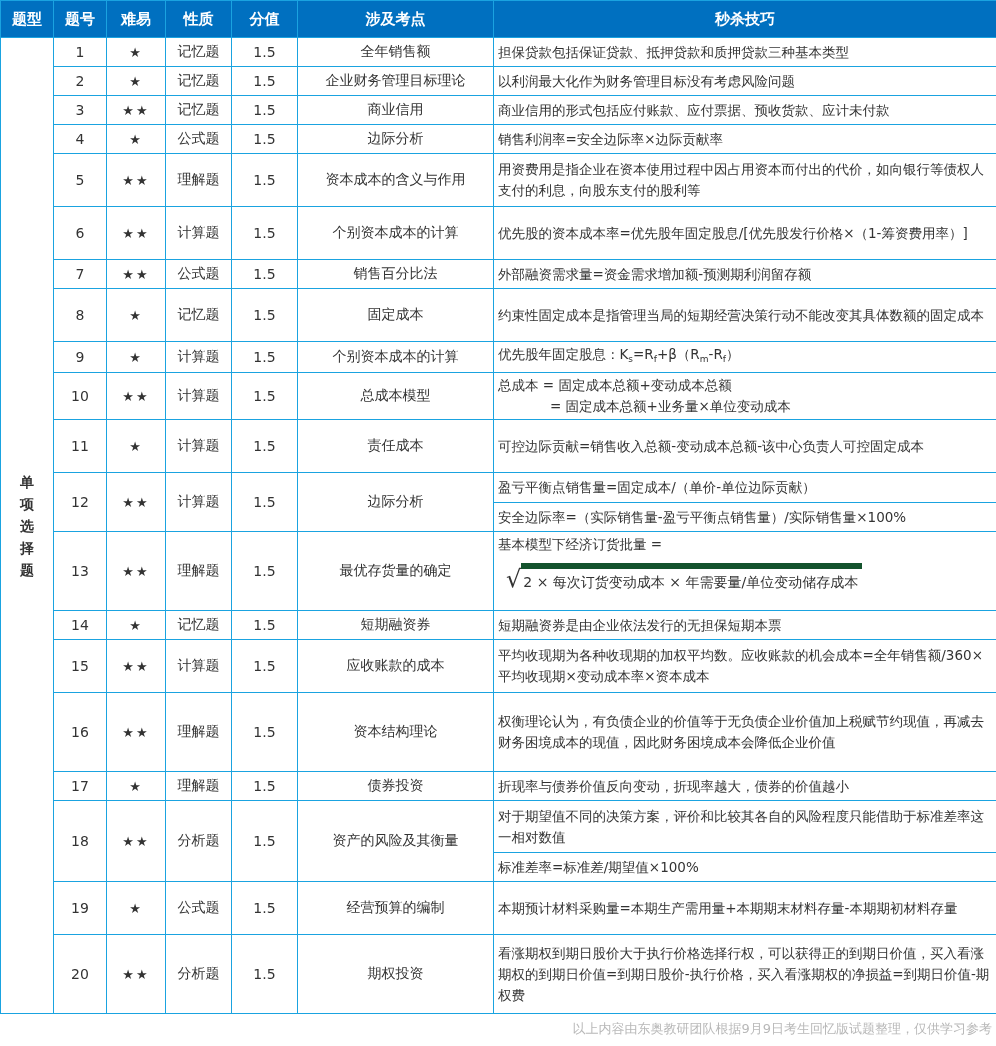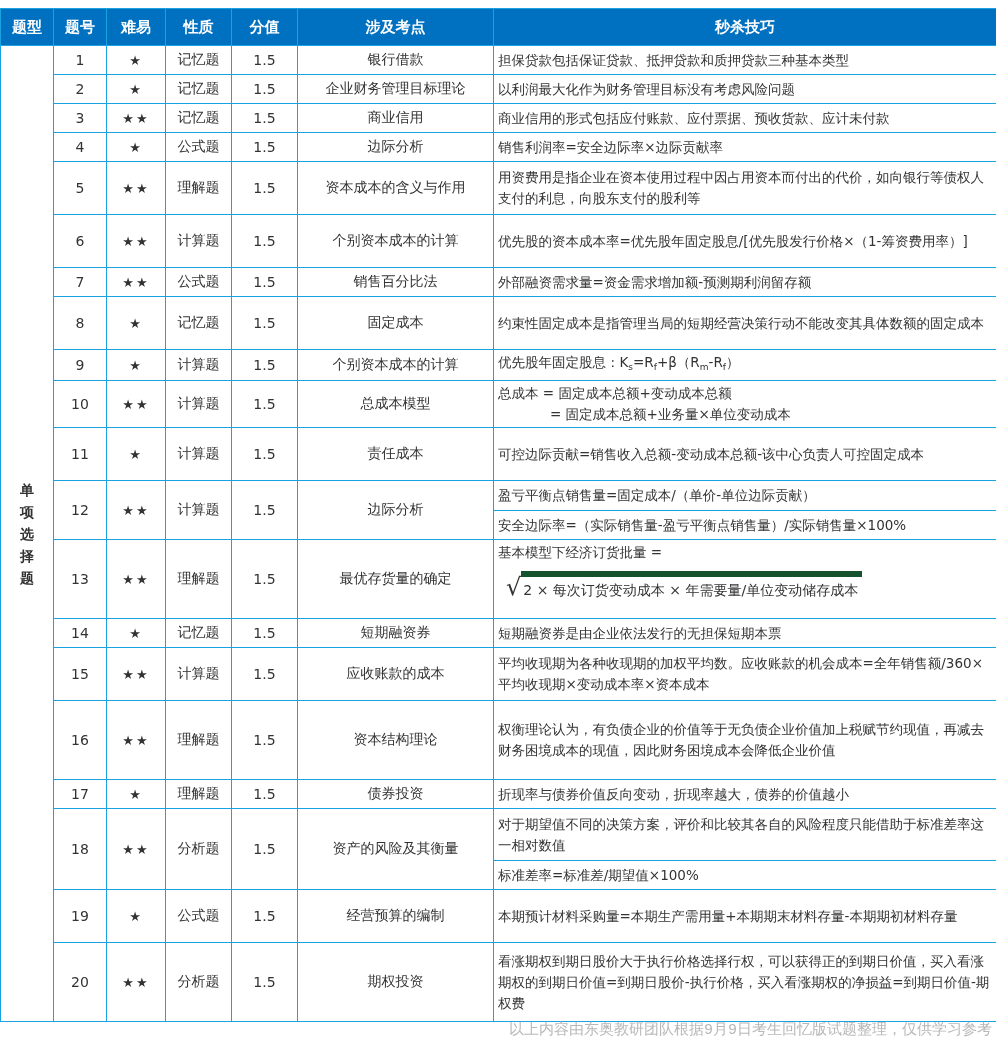--- a/index.html
+++ b/index.html
@@ -1,31 +1,31 @@
 <!DOCTYPE html>
 <html><head>
 <meta charset="utf-8">
 <style>
   html, body { margin: 0; padding: 0; background: #ffffff; }
   body { width: 996px; height: 1046px; position: relative; overflow: hidden;
          font-family: "DejaVu Sans", "Liberation Sans", sans-serif; color: #222; }
-  table { border-collapse: collapse; table-layout: fixed; position: absolute; left: 0; top: 8px; width: 996px; }
+  table { border-collapse: collapse; table-layout: fixed; position: absolute; left: 0; top: 0; width: 996px; }
   th, td { border: 1px solid #1aa3e0; padding: 0; }
   th { background: #0070c0; color: #ffffff; font-weight: bold; font-size: 15px; height: 36px; text-align: center; }
   td { font-size: 14px; text-align: center; vertical-align: middle; color: #333; }
   td.tip { text-align: left; padding: 2px 4px; line-height: 21px; font-size: 13.5px; }
   td.type { font-weight: bold; font-size: 14px; line-height: 22px; }
   td.type span { display: block; width: 18px; margin: 0 auto; word-break: break-all; }
   .stars { font-size: 13px; letter-spacing: 2px; }
   .sub { font-size: 9px; vertical-align: -3px; }
   .sqrt-wrap { display: flex; align-items: flex-end; margin: 8px 0 6px 8px; }
   .sqrt-sign { font-size: 24px; line-height: 24px; }
   .sqrt-body { border-top: 6px solid #14532d; padding: 4px 4px 0 2px; font-size: 14px; line-height: 18px; }
   .indent { padding-left: 52px; }
-  .footer { position: absolute; right: 4px; top: 1020px; font-size: 15px; color: #b8b8b8; font-family: Liberation Mono, monospace; }
+  .footer { position: absolute; right: 4px; top: 1020px; font-size: 13px; color: #b8b8b8; }
 </style>
 </head>
 <body>
 
 <table>
   <colgroup>
     <col style="width:53px">
       <col style="width:53px">
       <col style="width:59px">
       <col style="width:66px">
@@ -47,21 +47,21 @@
   <tbody>
 
     <tr style="height:29px">
       <td class="type" rowspan="22">
           <span>单项选择题</span>
         </td>
       <td>1</td>
       <td class="stars">★</td>
       <td>记忆题</td>
       <td>1.5</td>
-      <td>银行借款</td>
+      <td>全年销售额</td>
       <td class="tip">担保贷款包括保证贷款、抵押贷款和质押贷款三种基本类型</td>
     </tr>
 
     <tr style="height:29px">
       <td>2</td>
       <td class="stars">★</td>
       <td>记忆题</td>
       <td>1.5</td>
       <td>企业财务管理目标理论</td>
       <td class="tip">以利润最大化作为财务管理目标没有考虑风险问题</td>

